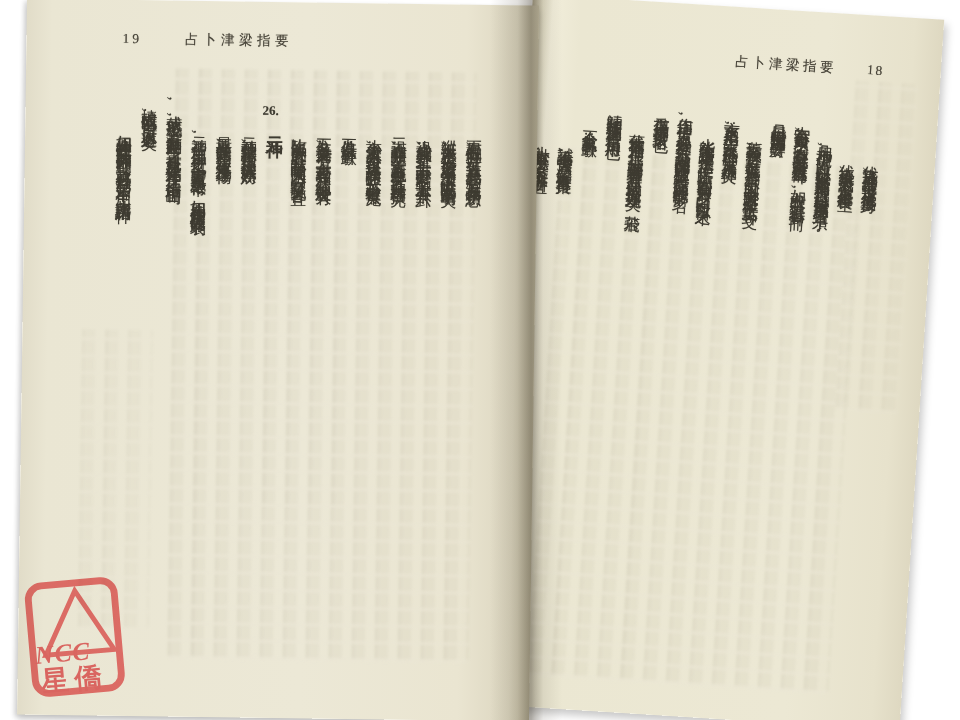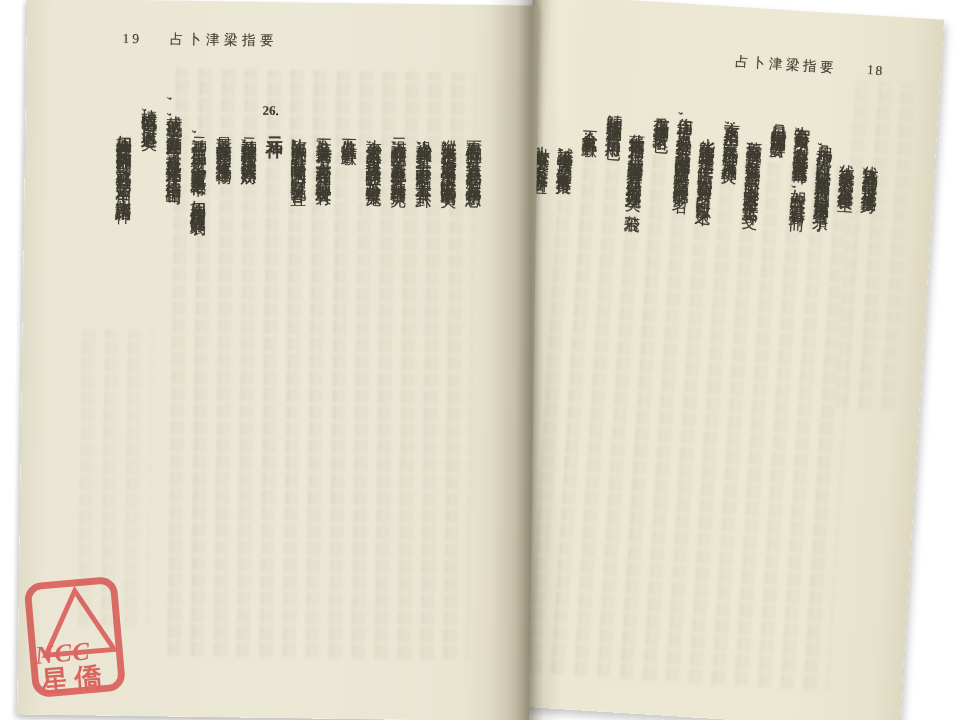--- a/index.html
+++ b/index.html
@@ -24,21 +24,21 @@
   }
   .gutter{
     position:absolute;left:490px;top:0;width:72px;height:720px;z-index:5;pointer-events:none;
     background:linear-gradient(to right,rgba(74,66,48,0) 0,rgba(74,66,48,0.16) 38%,rgba(52,44,28,0.36) 57%,rgba(74,66,48,0.10) 74%,rgba(74,66,48,0) 100%);
   }
 
   
   .runhead{position:absolute;font-size:13.5px;color:#49453a;z-index:3;white-space:nowrap;
     text-shadow:0 0 0.7px rgba(70,65,55,0.55);}
   .header-left{left:96px;top:30px;}
-  .header-left .pageno{margin-right:28px;letter-spacing:3px;}
+  .header-left .pageno{margin-right:43px;letter-spacing:3px;}
   .header-left .booktitle{letter-spacing:4.5px;}
   .header-right{left:206px;top:46px;}
   .header-right .booktitle{letter-spacing:3.5px;}
   .header-right .pageno{margin-left:30px;letter-spacing:2px;}
 
   
   .cols{position:absolute;writing-mode:vertical-rl;z-index:2;}
   .cols-left{left:82px;top:96px;width:380px;height:624px;}
   .cols-right{left:2px;top:102px;width:358px;height:620px;}
   .col{

